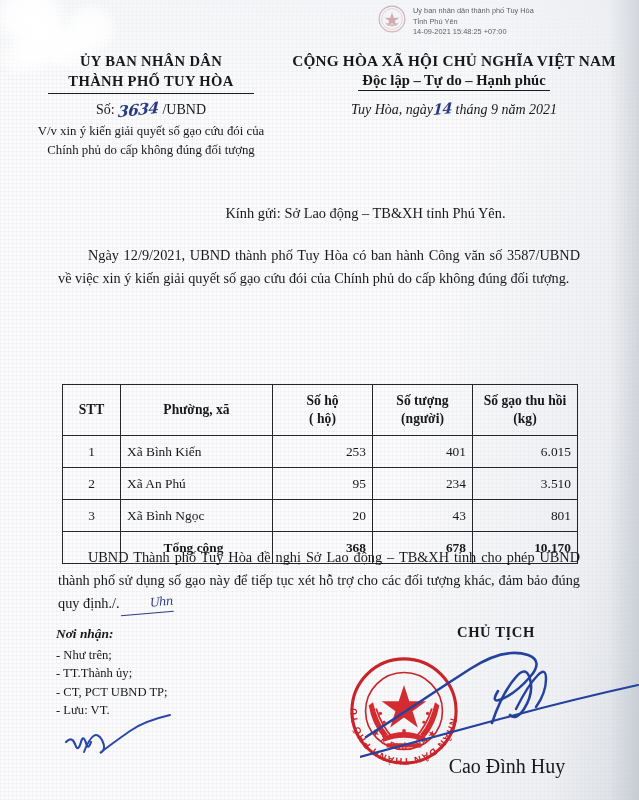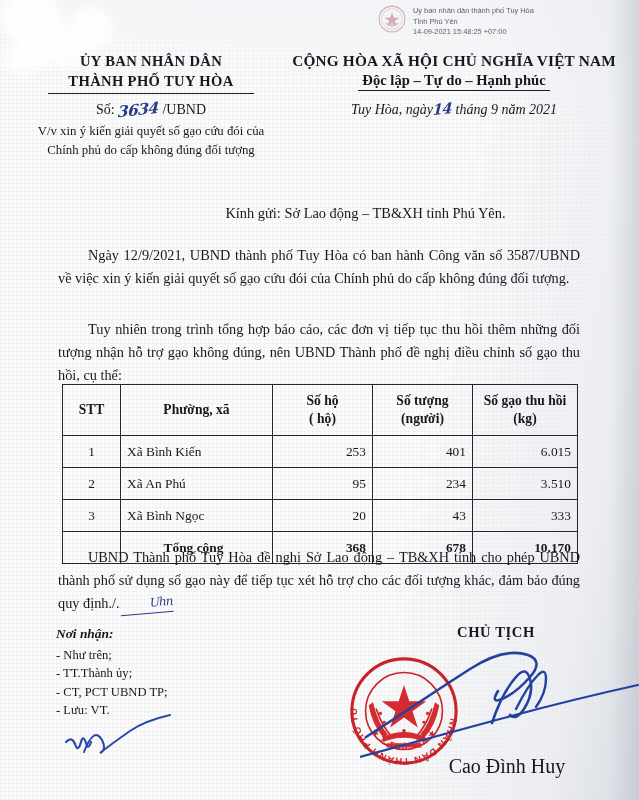--- a/index.html
+++ b/index.html
@@ -305,21 +305,20 @@
       <div class="place-date">
         <span>Tuy Hòa, ngày</span><span class="hand hand-day">14</span>
         <span>tháng 9 năm 2021</span>
       </div>
     </div>
   </div>
 
   <div class="recipient">Kính gửi: Sở Lao động – TB&amp;XH tỉnh Phú Yên.</div>
 
   <div class="para p1">Ngày 12/9/2021, UBND thành phố Tuy Hòa có ban hành Công văn số 3587/UBND về việc xin ý kiến giải quyết số gạo cứu đói của Chính phủ do cấp không đúng đối tượng.</div>
-  <div class="para p2">Tuy nhiên trong trình tổng hợp báo cáo, các đơn vị tiếp tục thu hồi thêm những đối tượng nhận hỗ trợ gạo không đúng, nên UBND Thành phố đề nghị điều chỉnh số gạo thu hồi, cụ thể:</div>
 
   <div class="tbl-wrap">
     <table class="data">
       <colgroup>
         <col class="col-stt">
           <col class="col-ward">
           <col class="col-hh">
           <col class="col-ppl">
           <col>
       </colgroup>
@@ -354,21 +353,21 @@
           <td class="c-ward">Xã An Phú</td>
           <td class="c-num">95</td>
           <td class="c-num">234</td>
           <td class="c-num">3.510</td>
         </tr>
         <tr>
           <td class="c-stt">3</td>
           <td class="c-ward">Xã Bình Ngọc</td>
           <td class="c-num">20</td>
           <td class="c-num">43</td>
-          <td class="c-num">333</td>
+          <td class="c-num">801</td>
         </tr>
         <tr class="total">
           <td class="c-stt"></td>
           <td class="c-ward">Tổng cộng</td>
           <td class="c-num">368</td>
           <td class="c-num">678</td>
           <td class="c-num">10.170</td>
         </tr>
       </tbody>
     </table>

